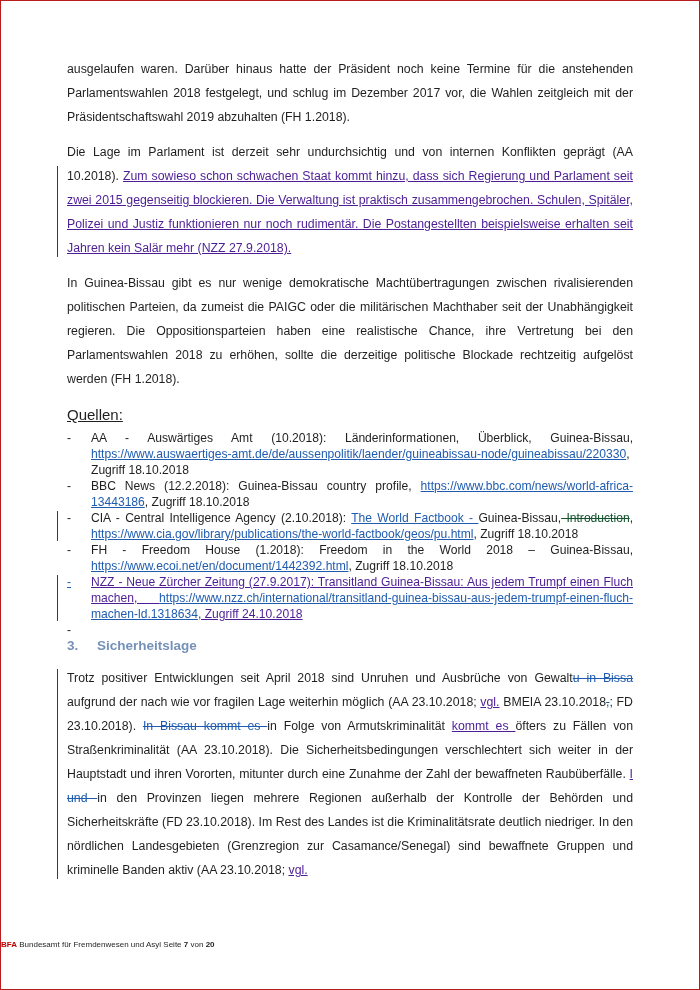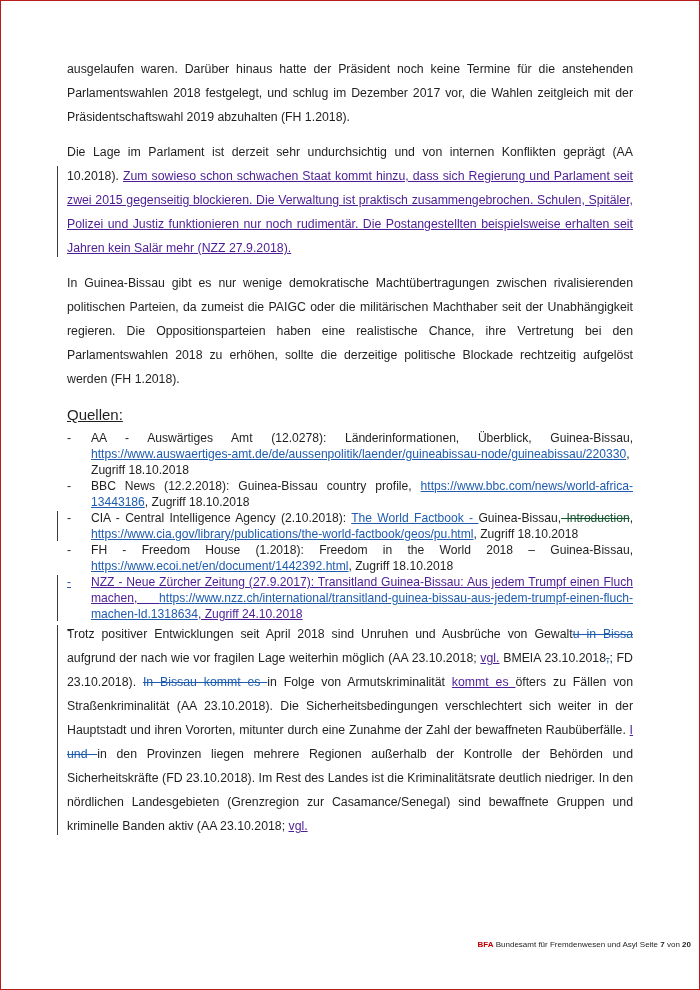--- a/index.html
+++ b/index.html
@@ -29,48 +29,51 @@
   .h-num{display:inline-block;min-width:30px;}
 
   
   .run-normal{color:#1f1f1f;}
   .run-ins{color:#4c1d95;text-decoration:underline;}
   .run-del{color:#1f5cb0;text-decoration:line-through;}
   .run-delred{color:#14532d;text-decoration:line-through;}
   a.run-link,a.run-inslink{color:#1f5cb0;text-decoration:underline;overflow-wrap:anywhere;}
   .dash.run-ins{color:#1f5cb0;text-decoration:underline;}
 
-  .footer{position:absolute;left:0;right:8px;bottom:40px;text-align:right;font-size:8px;color:#1f1f1f;}
+  .footer{position:absolute;left:0;right:8px;bottom:40px;text-align:left;font-size:8px;color:#1f1f1f;}
   .f-red{color:#c00000;font-weight:bold;}
   .f-b{font-weight:bold;}
 </style>
 </head>
 <body>
 
 <div class="page">
   <div class="content">
 
     <p class="body-para"><span class="run-normal">ausgelaufen waren. Darüber hinaus hatte der Präsident noch keine Termine für die anstehenden Parlamentswahlen 2018 festgelegt, und schlug im Dezember 2017 vor, die Wahlen zeitgleich mit der Präsidentschaftswahl 2019 abzuhalten (FH 1.2018).</span></p>
 
     <p class="body-para cb-partial"><span class="run-normal">Die Lage im Parlament ist derzeit sehr undurchsichtig und von internen Konflikten geprägt (AA 10.2018). </span><span class="run-ins">Zum sowieso schon schwachen Staat kommt hinzu, dass sich Regierung und Parlament seit zwei 2015 gegenseitig blockieren. Die Verwaltung ist praktisch zusammengebrochen. Schulen, Spitäler, Polizei und Justiz funktionieren nur noch rudimentär. Die Postangestellten beispielsweise erhalten seit Jahren kein Salär mehr (NZZ 27.9.2018).</span></p>
 
     <p class="body-para"><span class="run-normal">In Guinea-Bissau gibt es nur wenige demokratische Machtübertragungen zwischen rivalisierenden politischen Parteien, da zumeist die PAIGC oder die militärischen Machthaber seit der Unabhängigkeit regieren. Die Oppositionsparteien haben eine realistische Chance, ihre Vertretung bei den Parlamentswahlen 2018 zu erhöhen, sollte die derzeitige politische Blockade rechtzeitig aufgelöst werden (FH 1.2018).</span></p>
 
     <div class="sources">
       <div class="sources-label">Quellen:</div>
       <div class="source-list">
-          <div class="source-item"><span class="dash">-</span><span class="source-body"><span class="run-normal">AA - Auswärtiges Amt (12.0278): Länderinformationen, Überblick, Guinea-Bissau, </span><a href="#" class="run-link">https://www.auswaertiges-amt.de/de/aussenpolitik/laender/guineabissau-node/guineabissau/220330</a><span class="run-normal">, Zugriff 18.10.2018</span></span></div>
+          <div class="source-item"><span class="dash">-</span><span class="source-body"><span class="run-normal">AA - Auswärtiges Amt (10.2018): Länderinformationen, Überblick, Guinea-Bissau, </span><a href="#" class="run-link">https://www.auswaertiges-amt.de/de/aussenpolitik/laender/guineabissau-node/guineabissau/220330</a><span class="run-normal">, Zugriff 18.10.2018</span></span></div>
           <div class="source-item"><span class="dash">-</span><span class="source-body"><span class="run-normal">BBC News (12.2.2018): Guinea-Bissau country profile, </span><a href="#" class="run-link">https://www.bbc.com/news/world-africa-13443186</a><span class="run-normal">, Zugriff 18.10.2018</span></span></div>
           <div class="source-item bar-partial"><span class="dash">-</span><span class="source-body"><span class="run-normal">CIA - Central Intelligence Agency (2.10.2018): </span><a href="#" class="run-inslink">The World Factbook - </a><span class="run-normal">Guinea-Bissau,</span><span class="run-delred"> Introduction</span><span class="run-normal">, </span><a href="#" class="run-link">https://www.cia.gov/library/publications/the-world-factbook/geos/pu.html</a><span class="run-normal">, Zugriff 18.10.2018</span></span></div>
           <div class="source-item"><span class="dash">-</span><span class="source-body"><span class="run-normal">FH - Freedom House (1.2018): Freedom in the World 2018 – Guinea-Bissau, </span><a href="#" class="run-link">https://www.ecoi.net/en/document/1442392.html</a><span class="run-normal">, Zugriff 18.10.2018</span></span></div>
           <div class="source-item bar-full"><span class="dash run-ins">-</span><span class="source-body"><span class="run-ins">NZZ - Neue Zürcher Zeitung (27.9.2017): Transitland Guinea-Bissau: Aus jedem Trumpf einen Fluch machen, </span><a href="#" class="run-inslink">https://www.nzz.ch/international/transitland-guinea-bissau-aus-jedem-trumpf-einen-fluch-machen-ld.1318634</a><span class="run-ins">, Zugriff 24.10.2018</span></span></div>
           <div class="source-item"><span class="dash">-</span></div>
         </div>
     </div>
 
+    <h2 class="sec-heading">
+      <span class="h-num">3.</span><span>Sicherheitslage</span>
+    </h2>
 
     <p class="body-para cb-full"><span class="run-normal">Trotz positiver Entwicklungen seit April 2018 sind Unruhen und Ausbrüche von Gewalt</span><span class="run-del">u in Bissa</span><span class="run-normal"> aufgrund der nach wie vor fragilen Lage weiterhin möglich (AA 23.10.2018; </span><span class="run-ins">vgl.</span><span class="run-normal"> BMEIA 23.10.2018</span><span class="run-del">,</span><span class="run-normal">; FD 23.10.2018). </span><span class="run-del">In Bissau kommt es </span><span class="run-normal">in Folge von Armutskriminalität </span><span class="run-ins">kommt es </span><span class="run-normal">öfters zu Fällen von Straßenkriminalität (AA 23.10.2018). Die Sicherheitsbedingungen verschlechtert sich weiter in der Hauptstadt und ihren Vororten, mitunter durch eine Zunahme der Zahl der bewaffneten Raubüberfälle. </span><span class="run-ins">I</span><span class="run-del"> und </span><span class="run-normal">in den Provinzen liegen mehrere Regionen außerhalb der Kontrolle der Behörden und Sicherheitskräfte (FD 23.10.2018). Im Rest des Landes ist die Kriminalitätsrate deutlich niedriger. In den nördlichen Landesgebieten (Grenzregion zur Casamance/Senegal) sind bewaffnete Gruppen und kriminelle Banden aktiv (AA 23.10.2018; </span><span class="run-ins">vgl.</span></p>
 
   </div>
 
   <div class="footer">
     <span class="f-red">BFA</span>
     <span>Bundesamt für Fremdenwesen und Asyl</span>
     <span>Seite</span>
     <span class="f-b">7</span>

